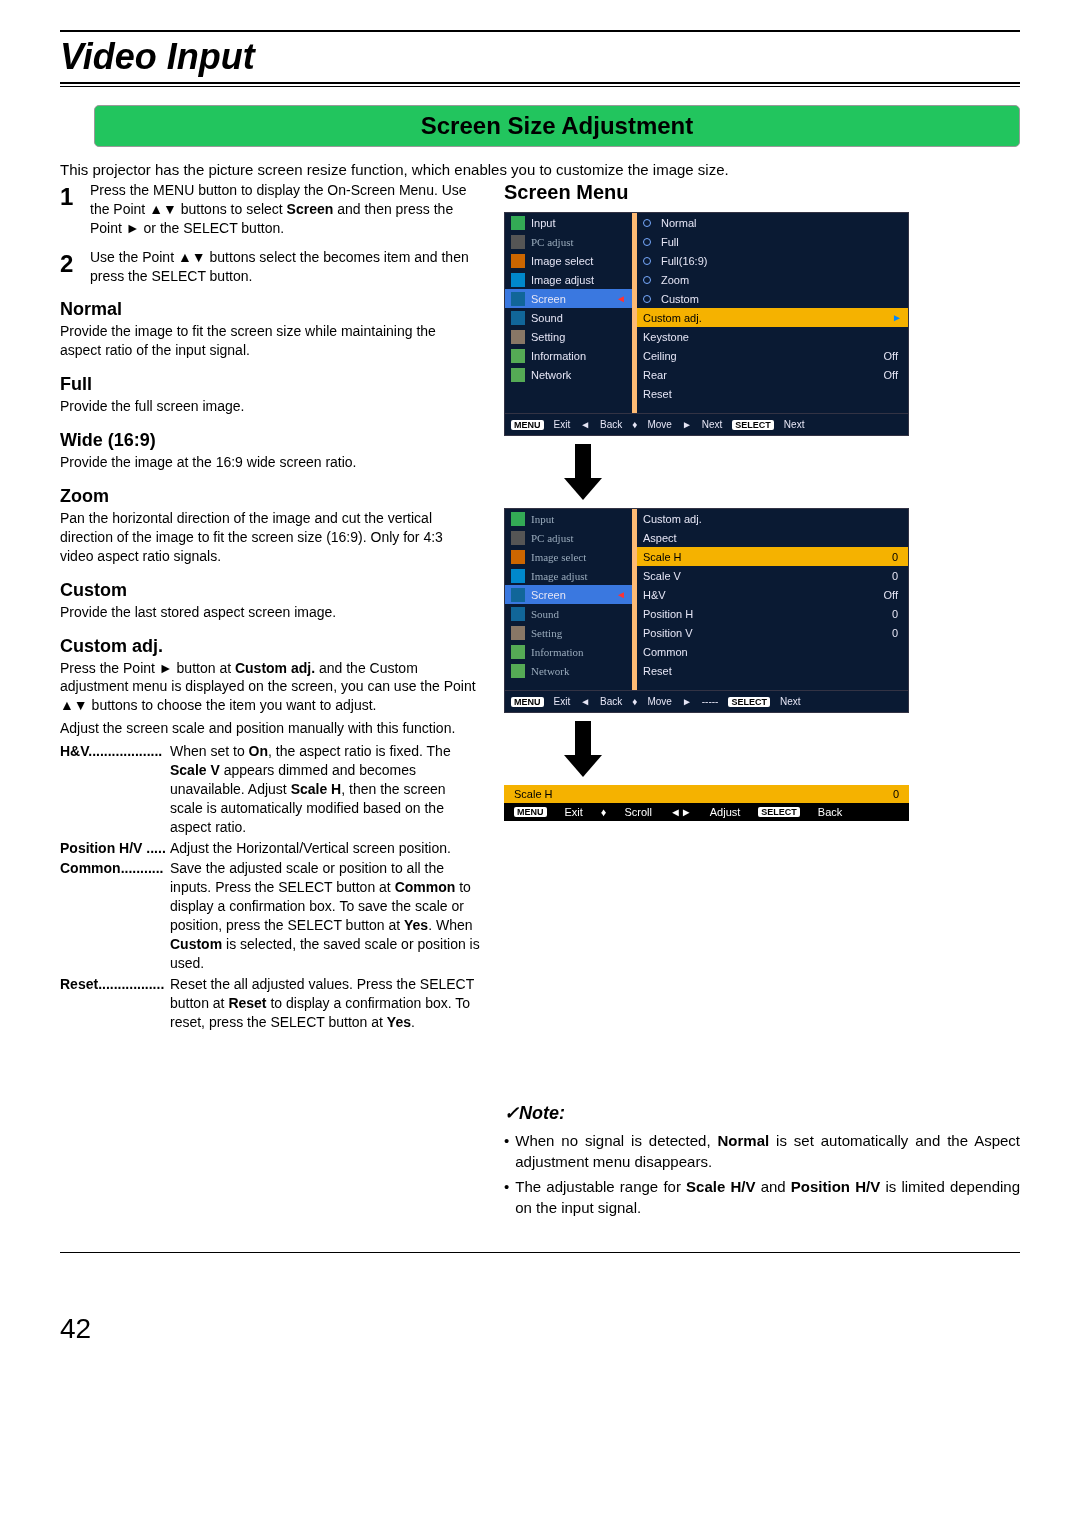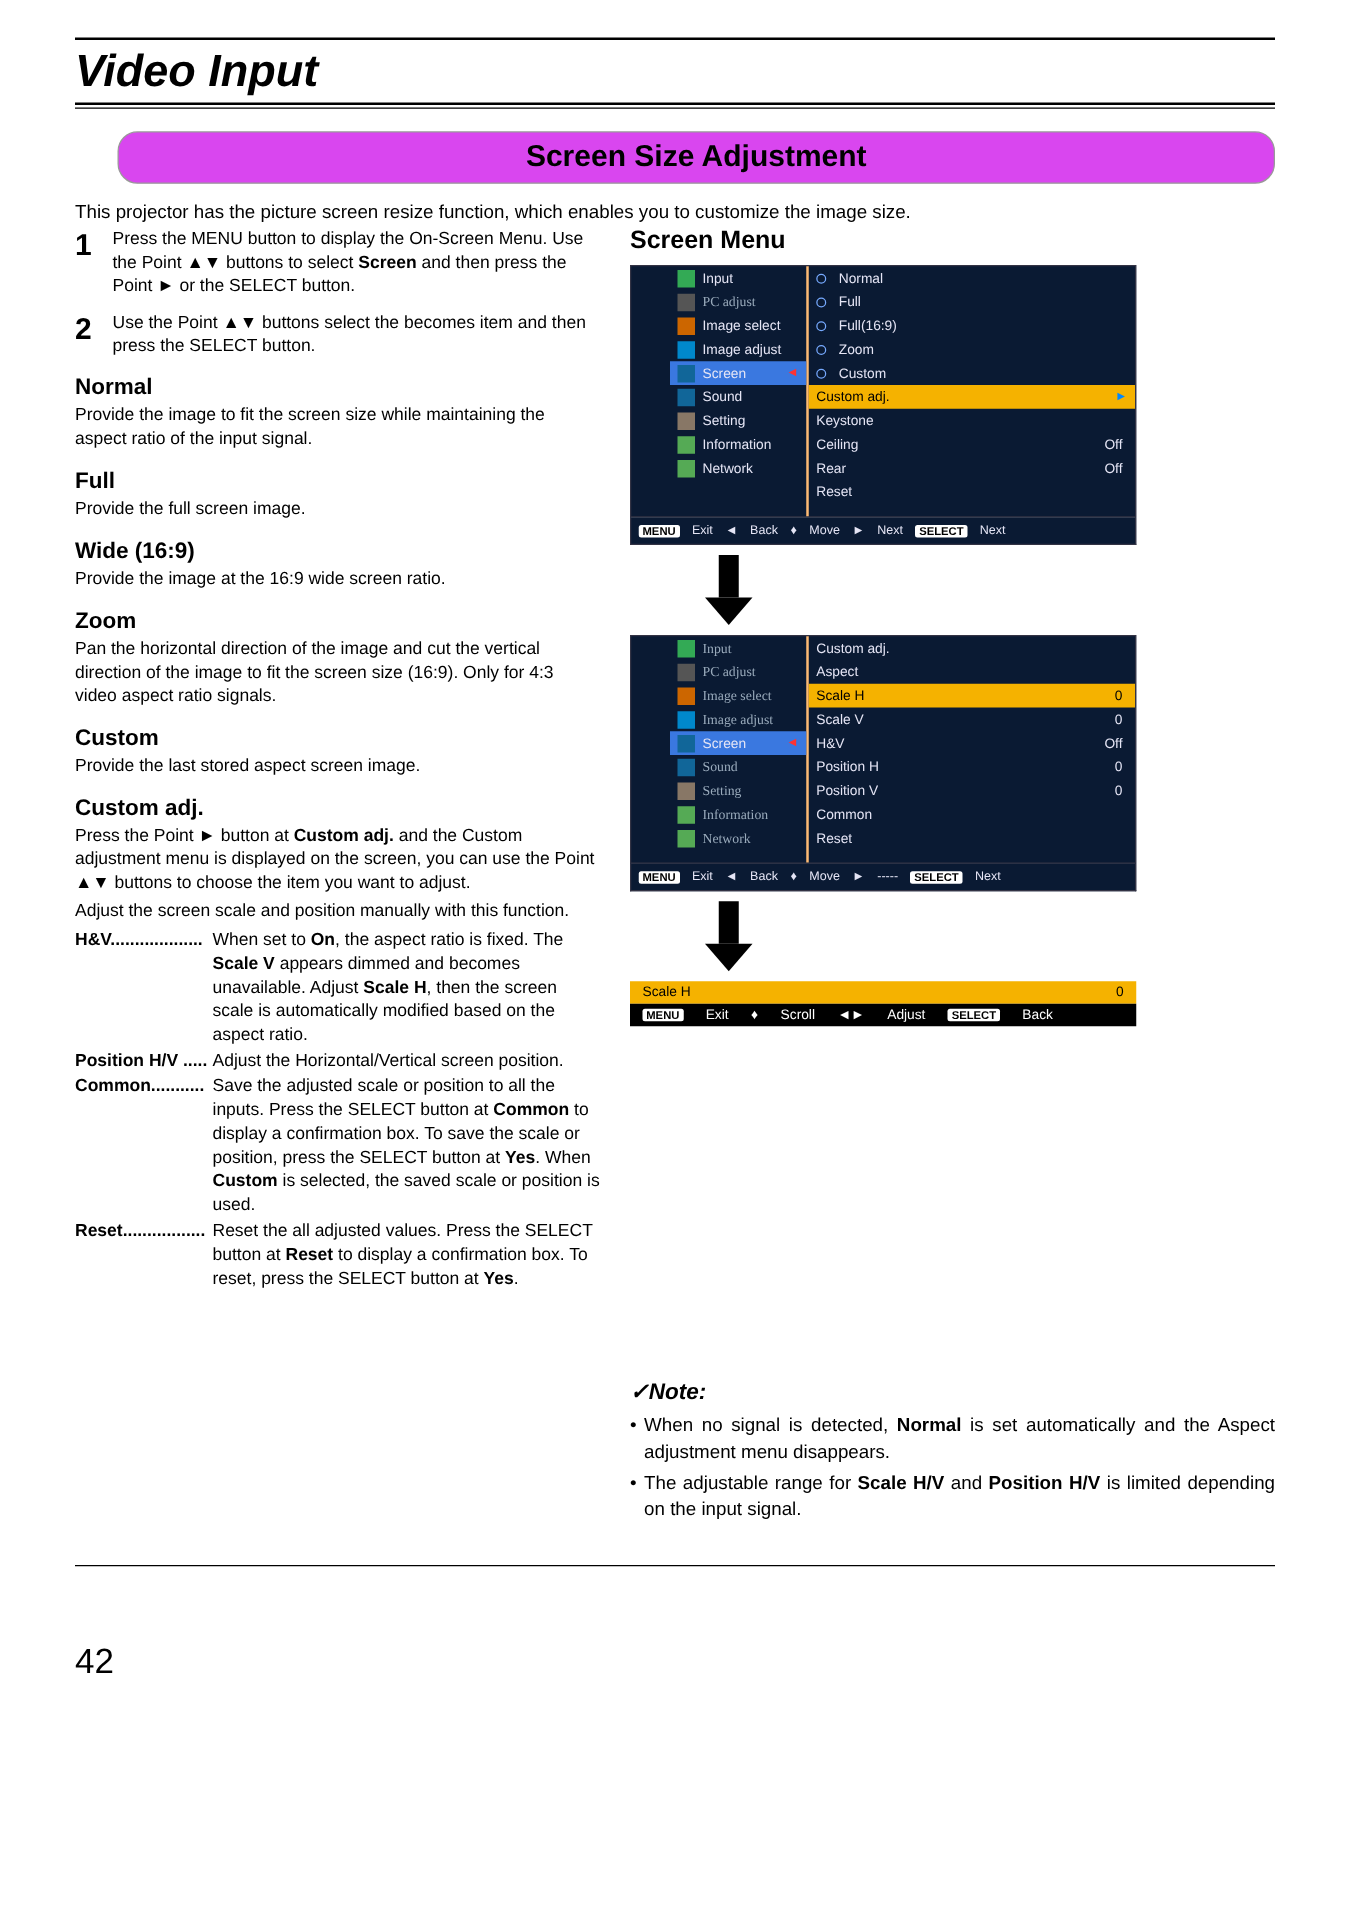--- a/index.html
+++ b/index.html
@@ -10,23 +10,23 @@
     color: #000;
     width: 1080px;
     padding: 30px 60px 30px 60px;
   }
   .top-border { border-bottom: 2px solid #000; margin: 0 0 4px 0; }
   .page-title { font-size: 36px; font-weight: bold; font-style: italic; margin: 0 0 4px 0; }
   h1.page-title + .top-border { margin-bottom: 2px; }
   .thin-border { border-bottom: 1px solid #000; margin-bottom: 18px; }
 
   .section-head {
-    background: #d946ef;
+    background: #22c55e;
     border: 1px solid #999;
-    border-radius: 16px;
+    border-radius: 5px;
     padding: 6px 10px;
     text-align: center;
     font-size: 24px;
     font-weight: bold;
     margin-bottom: 14px;
     margin-left: 34px;
   }
   .intro { font-size: 15px; margin-bottom: 3px; }
   .columns { display: flex; gap: 24px; }
   .col-left { width: 420px; }
@@ -45,21 +45,21 @@
   .screen-heading { font-size: 20px; font-weight: bold; margin-bottom: 8px; }
 
   .menu-panel {
     display: flex;
     font-size: 11px;
     color: #e5e5f5;
     background: #0a1a33;
     border: 1px solid #334;
     width: 405px;
   }
-  .menu-left { width: 142px; border-right: 2px solid #fdba74; padding-left: 31px; }
+  .menu-left { width: 132px; border-right: 5px solid #fdba74; }
   .menu-right { flex: 1; }
   .m-row { display: flex; align-items: center; height: 19px; padding: 0 6px; gap: 6px; }
   .m-ico { width: 14px; height: 14px; display: inline-flex; align-items: center; justify-content: center; font-size: 10px; }
   .m-row.sel { background: #3a78e0; }
   .m-row.hl  { background: #f5b200; color: #000; }
   .m-right-val { margin-left: auto; padding-right: 4px; }
   .m-footer { display: flex; align-items: center; height: 22px; padding: 0 6px; gap: 10px; background: #0a1a33; color: #e5e5f5; font-size: 10px; }
   .m-footer .tag { background: #fff; color: #000; padding: 0 3px; border-radius: 2px; font-size: 9px; font-weight: bold; }
   .m-foot-wide { width: 405px; border: 1px solid #334; border-top: none; }
   .dim { color: #9ab; font-family: Liberation Serif, serif; }

